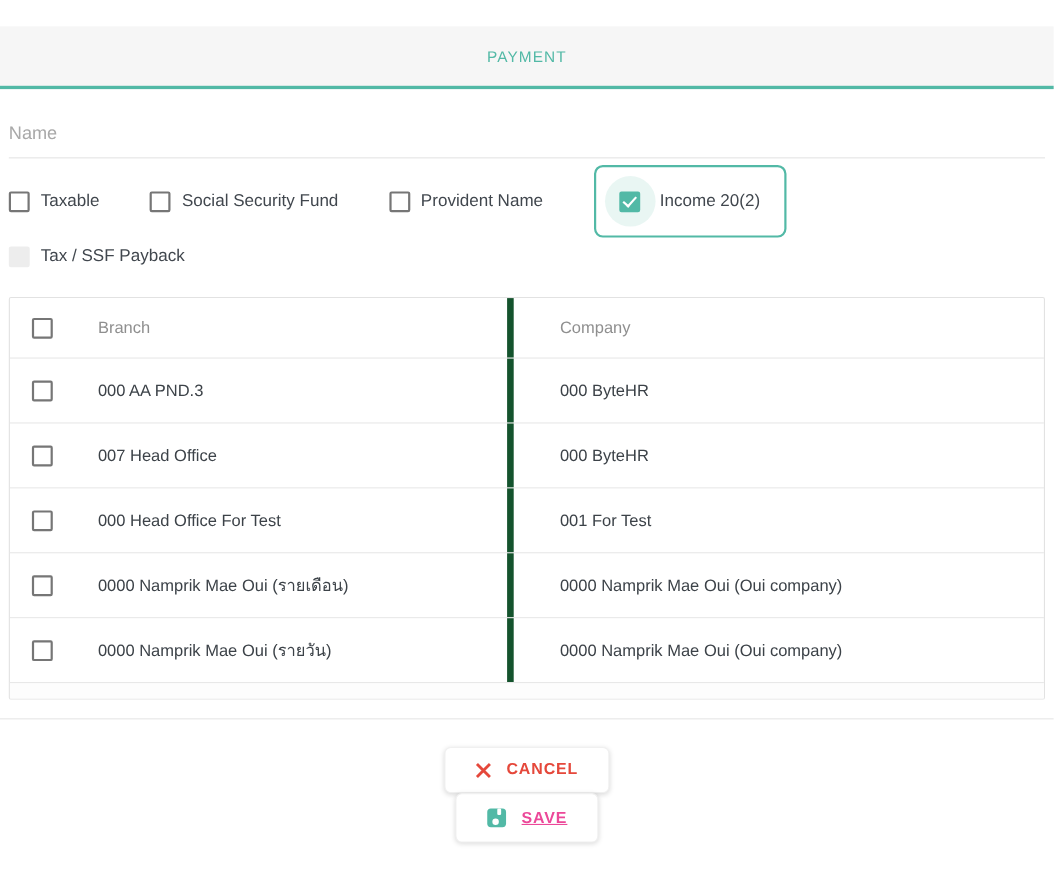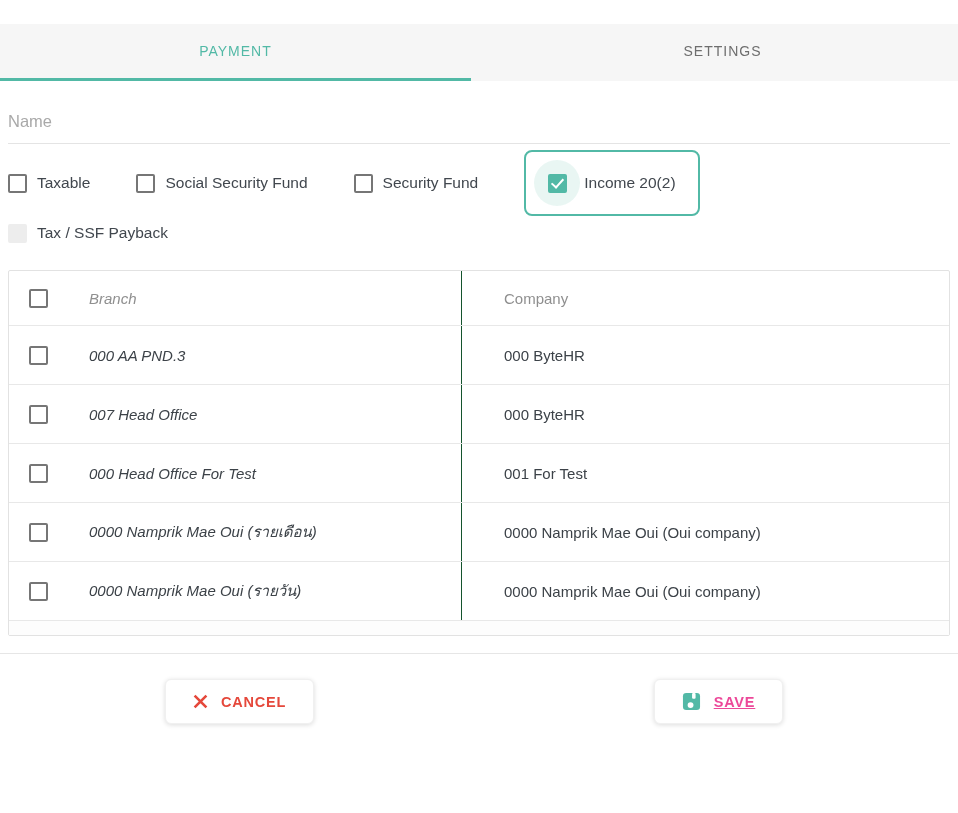--- a/index.html
+++ b/index.html
@@ -54,67 +54,66 @@
     display: flex; align-items: center; justify-content: center;
     width: 46px; height: 46px; border-radius: 50%;
     background: rgba(82,185,166,.13); margin-right: 4px;
   }
   .payback-row { margin-top: 6px; height: 22px; }
   
   .table { margin-top: 26px; border: 1px solid #e2e2e2; border-radius: 2px; }
   .row { display: flex; align-items: stretch; }
   .cell { display: flex; align-items: center; }
   .col-cb { width: 62px; padding-left: 20px; }
-  .col-branch { flex: 0 0 390px; padding-left: 18px; padding-right: 10px; font-style: italic; }
-  .col-company { flex: 1; padding-left: 42px; border-left: 1px solid #14532d; }
+  .col-branch { flex: 0 0 390px; padding-left: 18px; padding-right: 10px; }
+  .col-company { flex: 1; padding-left: 42px; border-left: 6px solid #14532d; }
   .thead { height: 54px; color: #8f8f8f; font-size: 15px; }
   .trow { height: 59px; border-top: 1px solid #e8e8e8; font-size: 15px; color: #3c4248; }
   .bottom-strip { height: 15px; border-top: 1px solid #e8e8e8; background: #fdfdfd; }
   
   .footer-divider { margin-top: 17px; border-top: 1px solid #e6e6e6; }
-  .footer { display: flex; padding-top: 25px; }
+  .footer { display: flex; padding-top: 25px; flex-direction: column; }
   .half { flex: 1; display: flex; justify-content: center; }
   .btn {
     display: flex; align-items: center; gap: 13px;
     background: #fff; border: 1px solid #f0f0f0; border-radius: 6px;
     padding: 12px 27px; cursor: pointer;
     font-family: inherit; font-size: 14.5px; font-weight: 700; letter-spacing: .8px;
     box-shadow: 0 1px 5px rgba(0,0,0,.14);
   }
   .btn.cancel { color: #e5483b; }
   .btn.save { color: #ec4899; text-decoration: underline; }
   .btn svg { display: block; }
 </style>
 </head>
 <body>
 
 <div>
 
 
   <div class="tabs">
     <div class="tab active">PAYMENT</div>
-    <div class="tab">SETTINGS</div>
   </div>
 
   <div class="dlg-body">
 
     <input class="name-input" type="text" placeholder="Name" style="">
 
     <div class="opts-row">
       <label class="opt">
         <span class="cb"></span>
         <span class="opt-label">Taxable</span>
       </label>
       <label class="opt">
         <span class="cb"></span>
         <span class="opt-label">Social Security Fund</span>
       </label>
       <label class="opt">
         <span class="cb"></span>
-        <span class="opt-label">Security Fund</span>
+        <span class="opt-label">Provident Name</span>
       </label>
       <div class="income-box">
         <span class="halo">
           <span class="cb checked"></span>
         </span>
         <span class="opt-label">Income 20(2)</span>
       </div>
     </div>
 
     <label class="opt payback-row">

